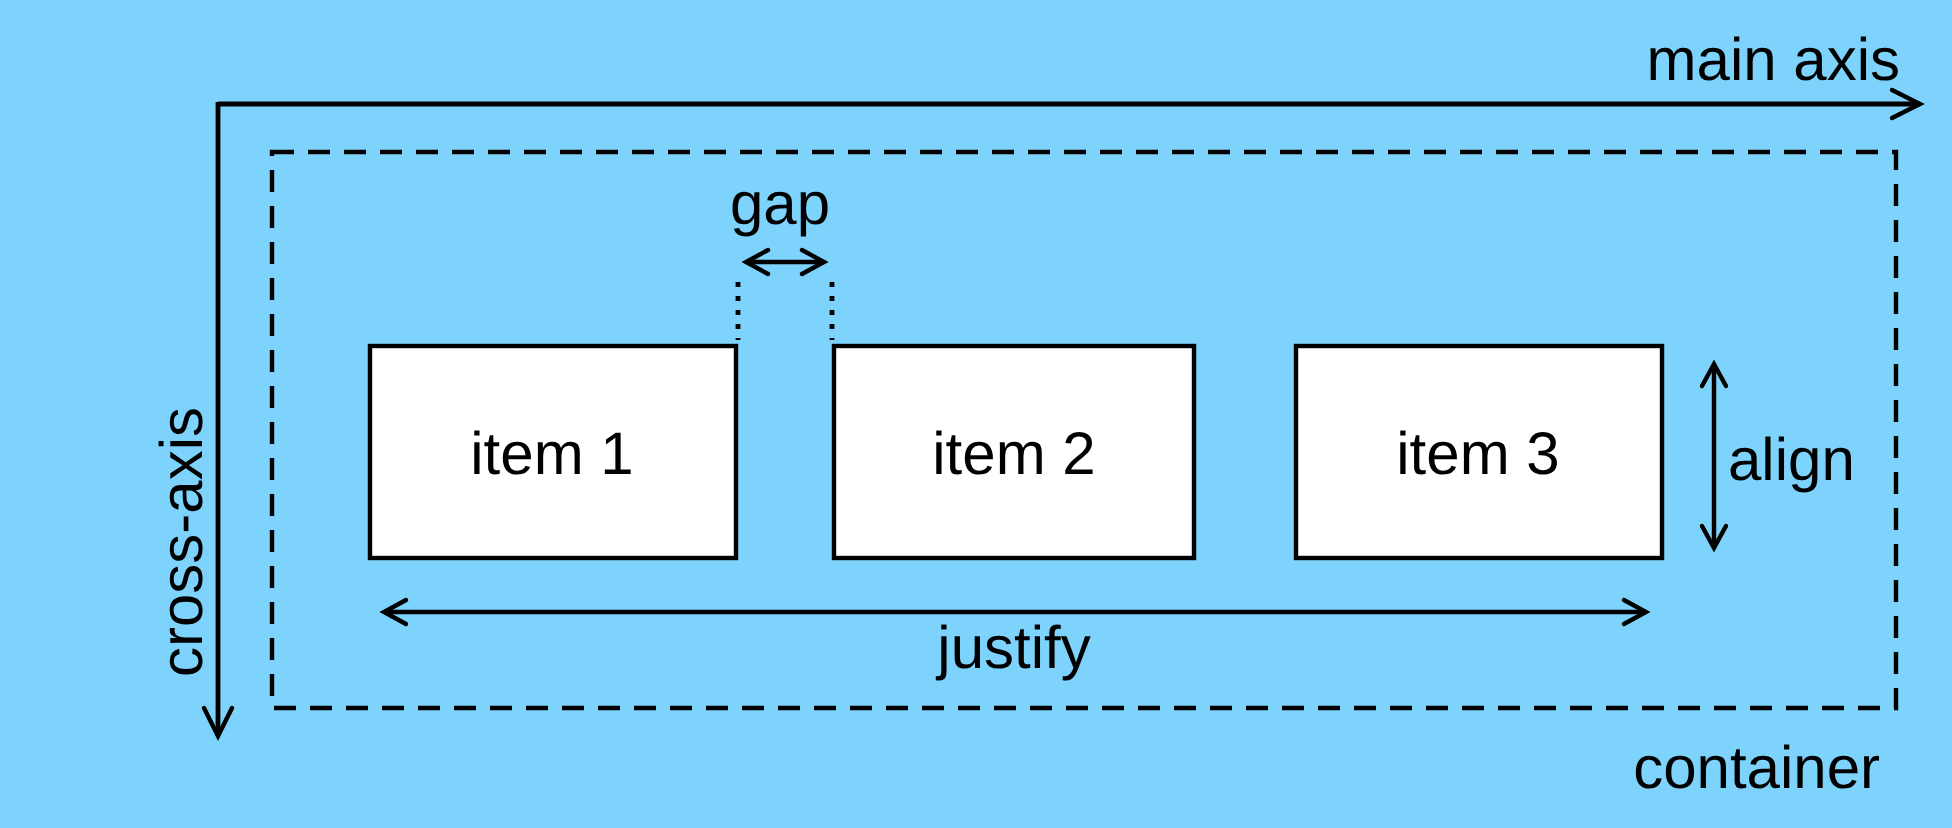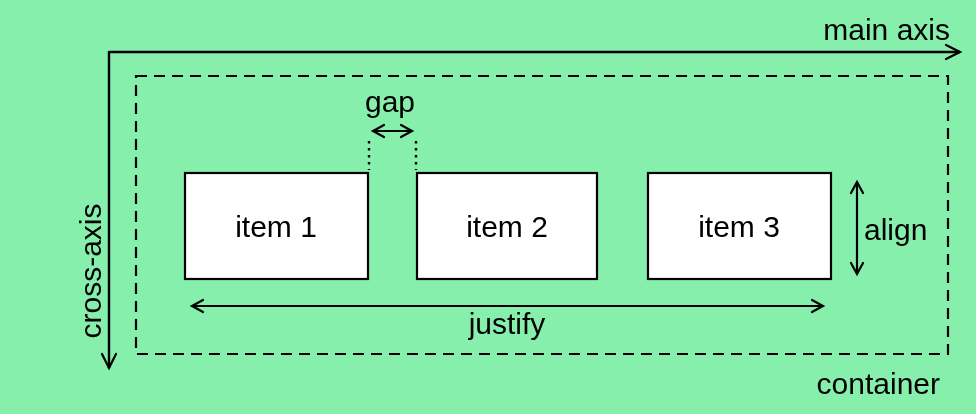--- a/index.html
+++ b/index.html
@@ -4,21 +4,21 @@
 <style>
   html, body {
     margin: 0;
     padding: 0;
     background: #ffffff;
   }
   .canvas {
     position: relative;
     width: 976px;
     height: 414px;
-    background: #86efac;
+    background: #7dd3fc;
     overflow: hidden;
     font-family: "Liberation Sans", sans-serif;
   }
   svg {
     display: block;
   }
   .diagram-text {
     font-family: "Liberation Sans", sans-serif;
     font-size: 30px;
     fill: #000000;

